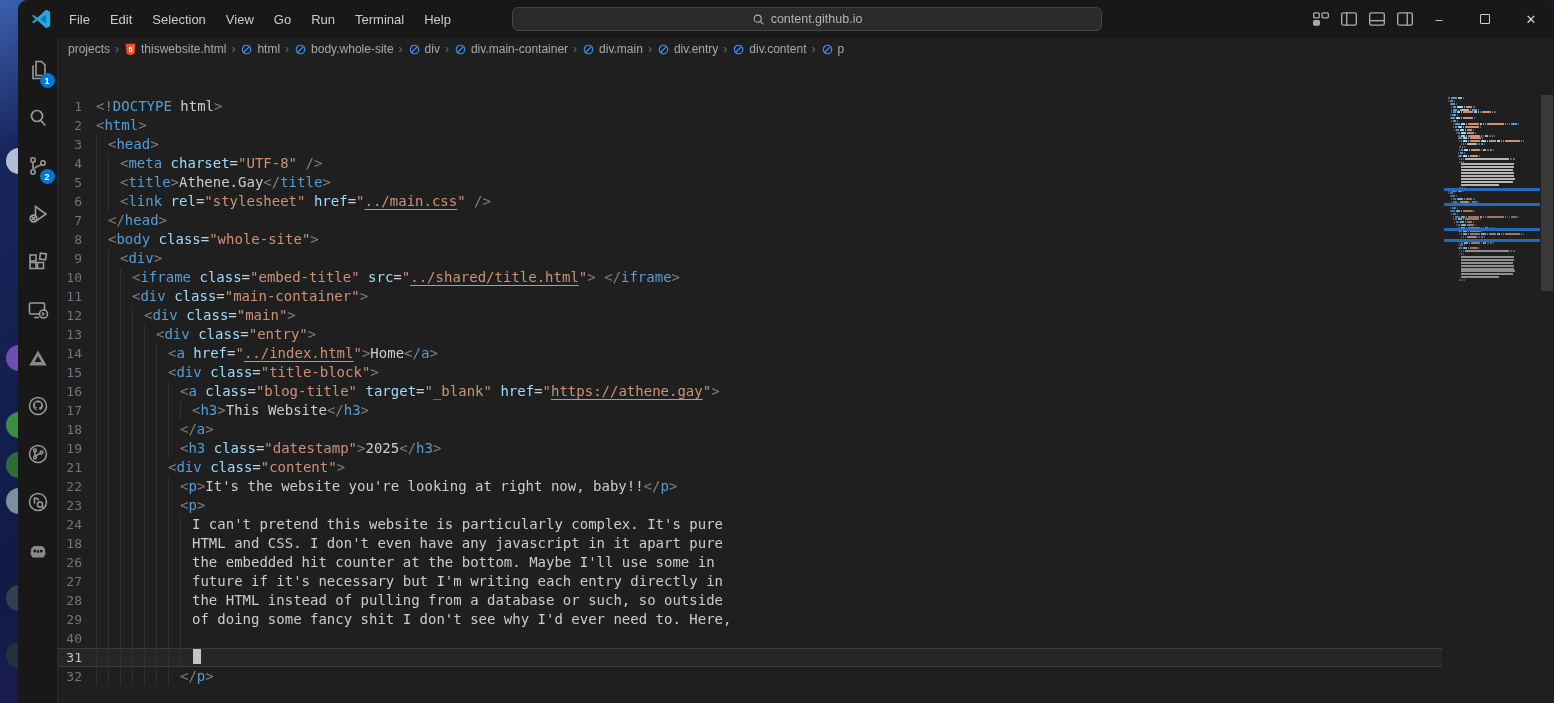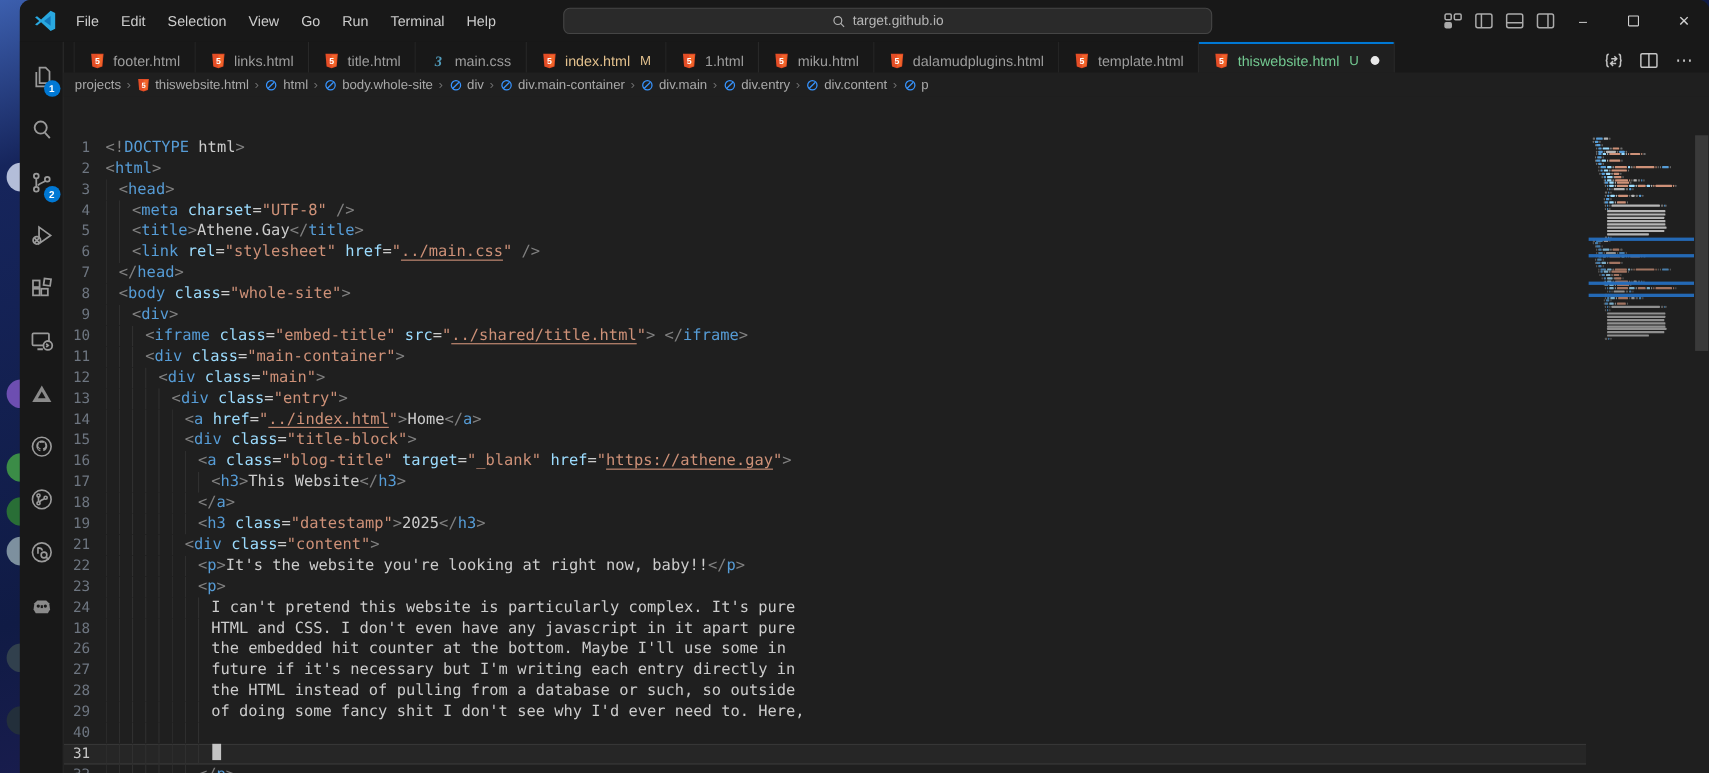--- a/index.html
+++ b/index.html
@@ -57,21 +57,21 @@
   
   #main { position:absolute; top:38px; bottom:0; left:0; right:0; display:flex; }
   #activitybar { width:40px; background:#181818; border-right:1px solid #2b2b2b; padding-top:8px;
     display:flex; flex-direction:column; align-items:center; flex:none; }
   .act-item { width:40px; height:48px; display:flex; align-items:center; justify-content:center; position:relative; }
   .act-item svg { width:24px; height:24px; }
   .badge { position:absolute; right:3px; bottom:6px; min-width:15px; height:15px; border-radius:8px;
     background:#0078d4; color:#fff; font-size:9px; display:flex; align-items:center; justify-content:center;
     padding:0 3px; font-weight:bold; }
 
-  #editor-col { flex:1; position:relative; background:#1f1f1f;margin-top:28px; }
+  #editor-col { flex:1; position:relative; background:#1f1f1f; }
   #editor { position:absolute; top:57px; left:0; right:0; bottom:0; }
   #codewrap { position:absolute; left:0; top:2px; right:112px; }
   .row { display:flex; height:19px; font:14px/19px "DejaVu Sans Mono", monospace; white-space:pre; }
   .row.current { background:rgba(255,255,255,0.035);
     box-shadow:inset 0 1px 0 rgba(255,255,255,0.10), inset 0 -1px 0 rgba(255,255,255,0.10); }
   .ln { width:38px; flex:none; text-align:right; padding-right:14px; color:#6e7681;
     font:13px/19px "DejaVu Sans Mono", monospace; }
   .row.current .ln { color:#c6c6c6; }
   .g { display:inline-block; width:12px; height:19px; box-shadow:inset 1px 0 0 #303030; vertical-align:top; flex:none;}
   .code-text { flex:1; overflow:hidden; }
@@ -120,21 +120,21 @@
       </nav>
     <div class="nav-arrows">
       <span>←</span>
       <span style="color:#8b8b8b">→</span>
     </div>
     <div id="command-center">
       <svg width="13" height="13" viewBox="0 0 16 16">
           <circle cx="7" cy="7" r="4.4" fill="none" stroke="#b4b4b4" stroke-width="1.3"></circle>
           <line x1="10.2" y1="10.2" x2="14" y2="14" stroke="#b4b4b4" stroke-width="1.3"></line>
         </svg>
-      <span>target.github.io</span>
+      <span>content.github.io</span>
     </div>
     <div id="layout-controls">
         <span class="layout-ic"><svg viewBox="0 0 16 16" fill="none" stroke="#c5c5c5" stroke-width="1.2">
             <rect x="1.5" y="2.5" width="5" height="4.5" rx="1"></rect>
             <rect x="9" y="2.5" width="5.5" height="4.5" rx="1"></rect>
             <rect x="1.5" y="9.5" width="5" height="4" rx="1" fill="#c5c5c5"></rect>
           </svg></span>
         <span class="layout-ic"><svg viewBox="0 0 16 16" fill="none" stroke="#c5c5c5" stroke-width="1.2">
             <rect x="1.5" y="2.5" width="13" height="11" rx="1.5"></rect>
             <line x1="6" y1="2.5" x2="6" y2="13.5"></line>

